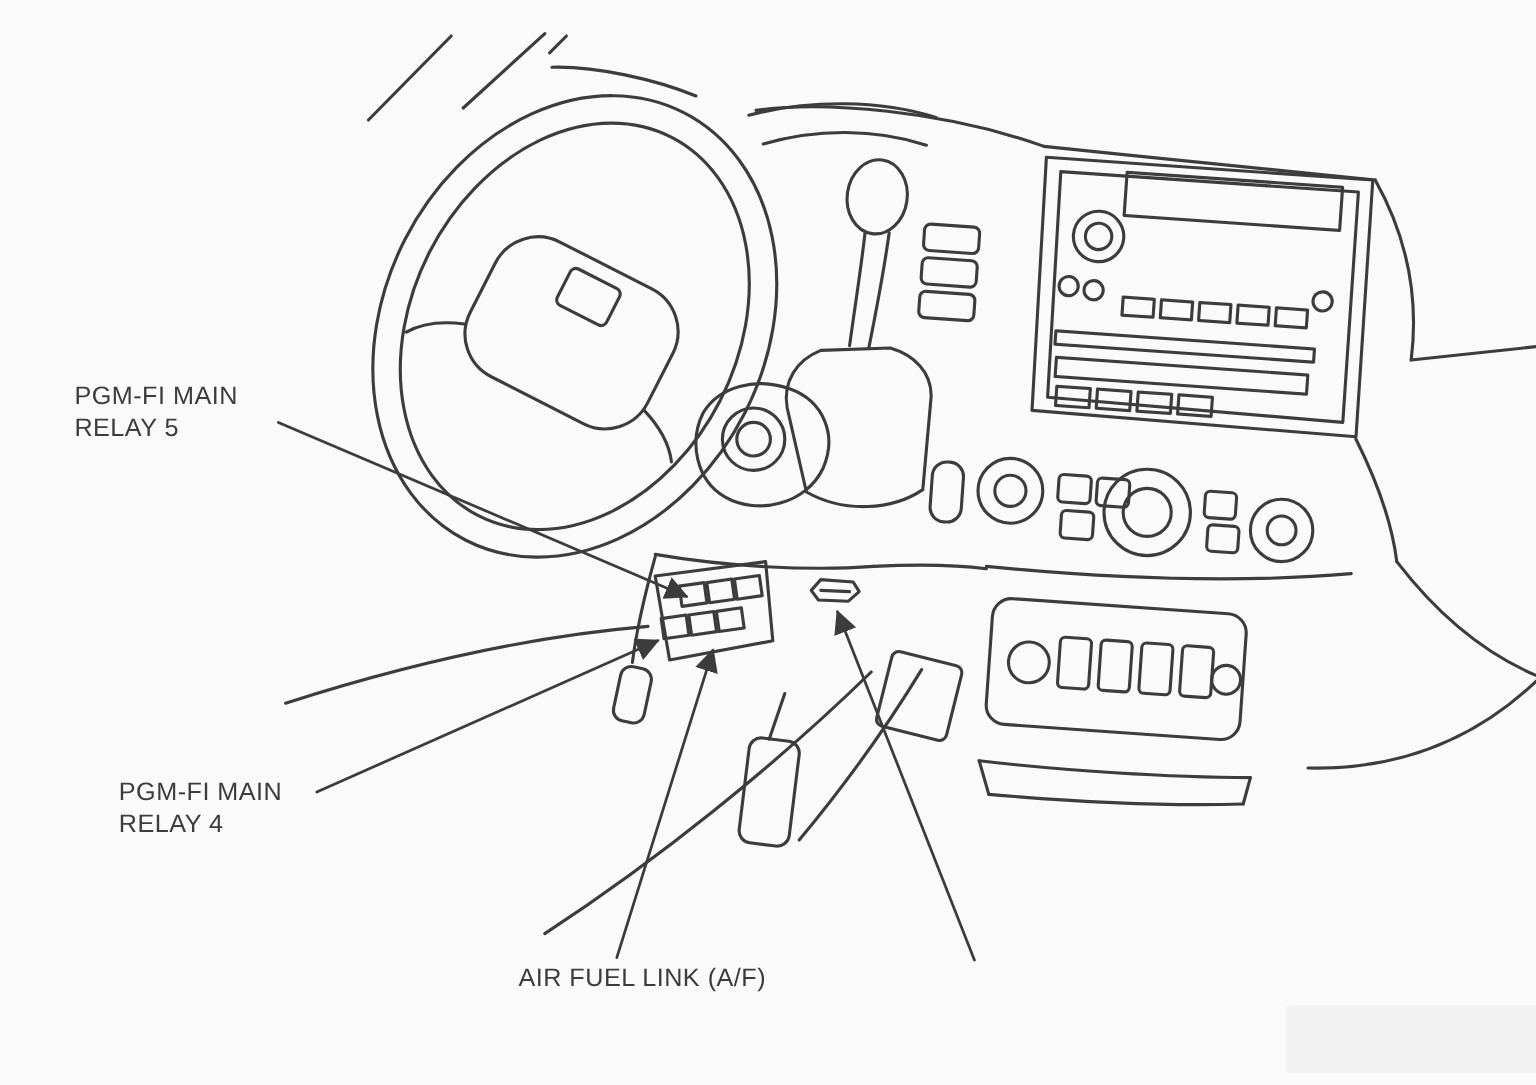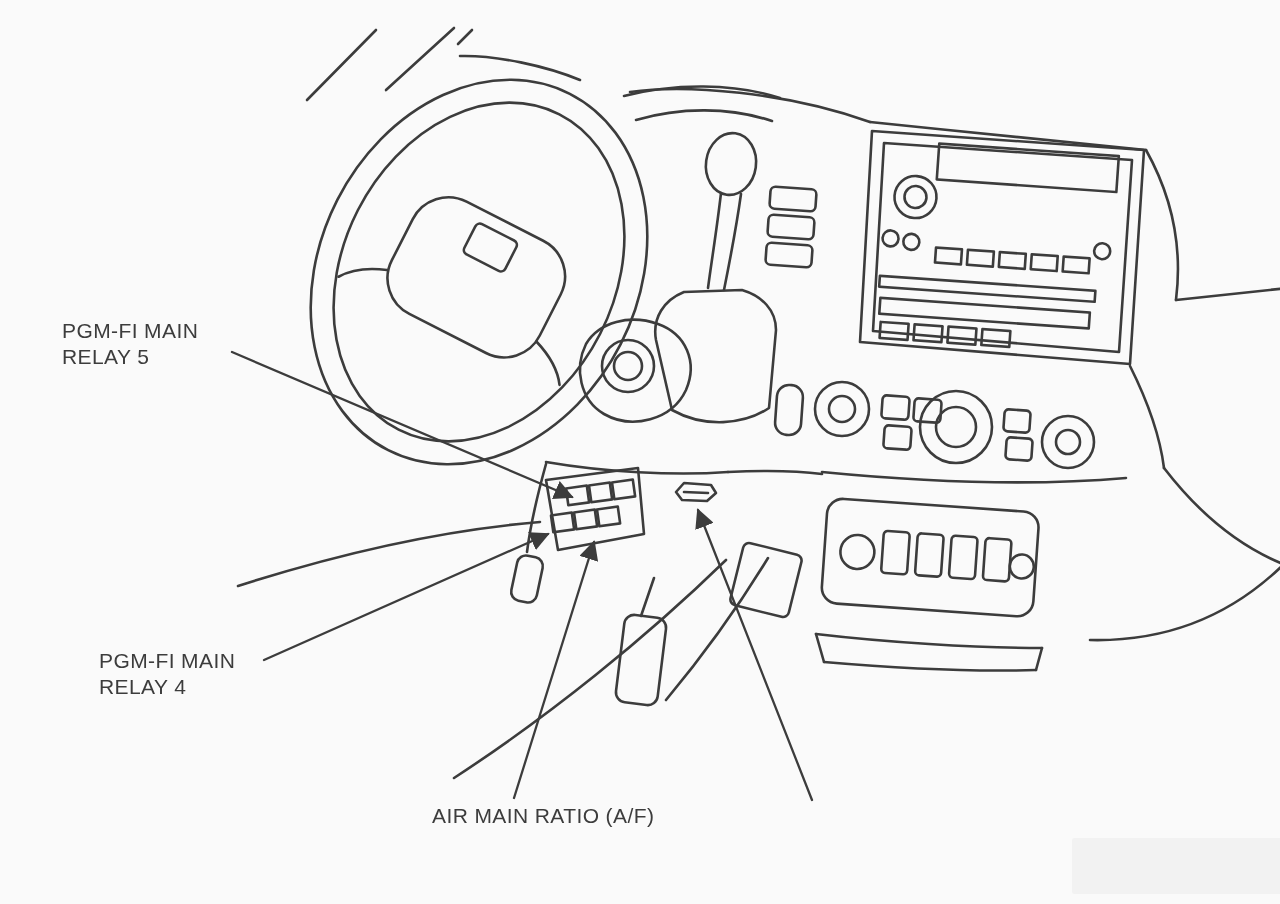--- a/index.html
+++ b/index.html
@@ -205,18 +205,18 @@
     <span class="lbl-line">PGM-FI MAIN</span>
     <span class="lbl-line">RELAY 5</span>
   </div>
 
   <div class="diagram-label" id="label-relay2">
     <span class="lbl-line">PGM-FI MAIN</span>
     <span class="lbl-line">RELAY 4</span>
   </div>
 
   <div class="diagram-label" id="label-af">
-    <span class="lbl-line">AIR MAIN RATIO (A/F)</span>
+    <span class="lbl-line">AIR FUEL LINK (A/F)</span>
   </div>
 
 
   <div class="watermark-area"></div>
 </div>
 
 </body></html>

